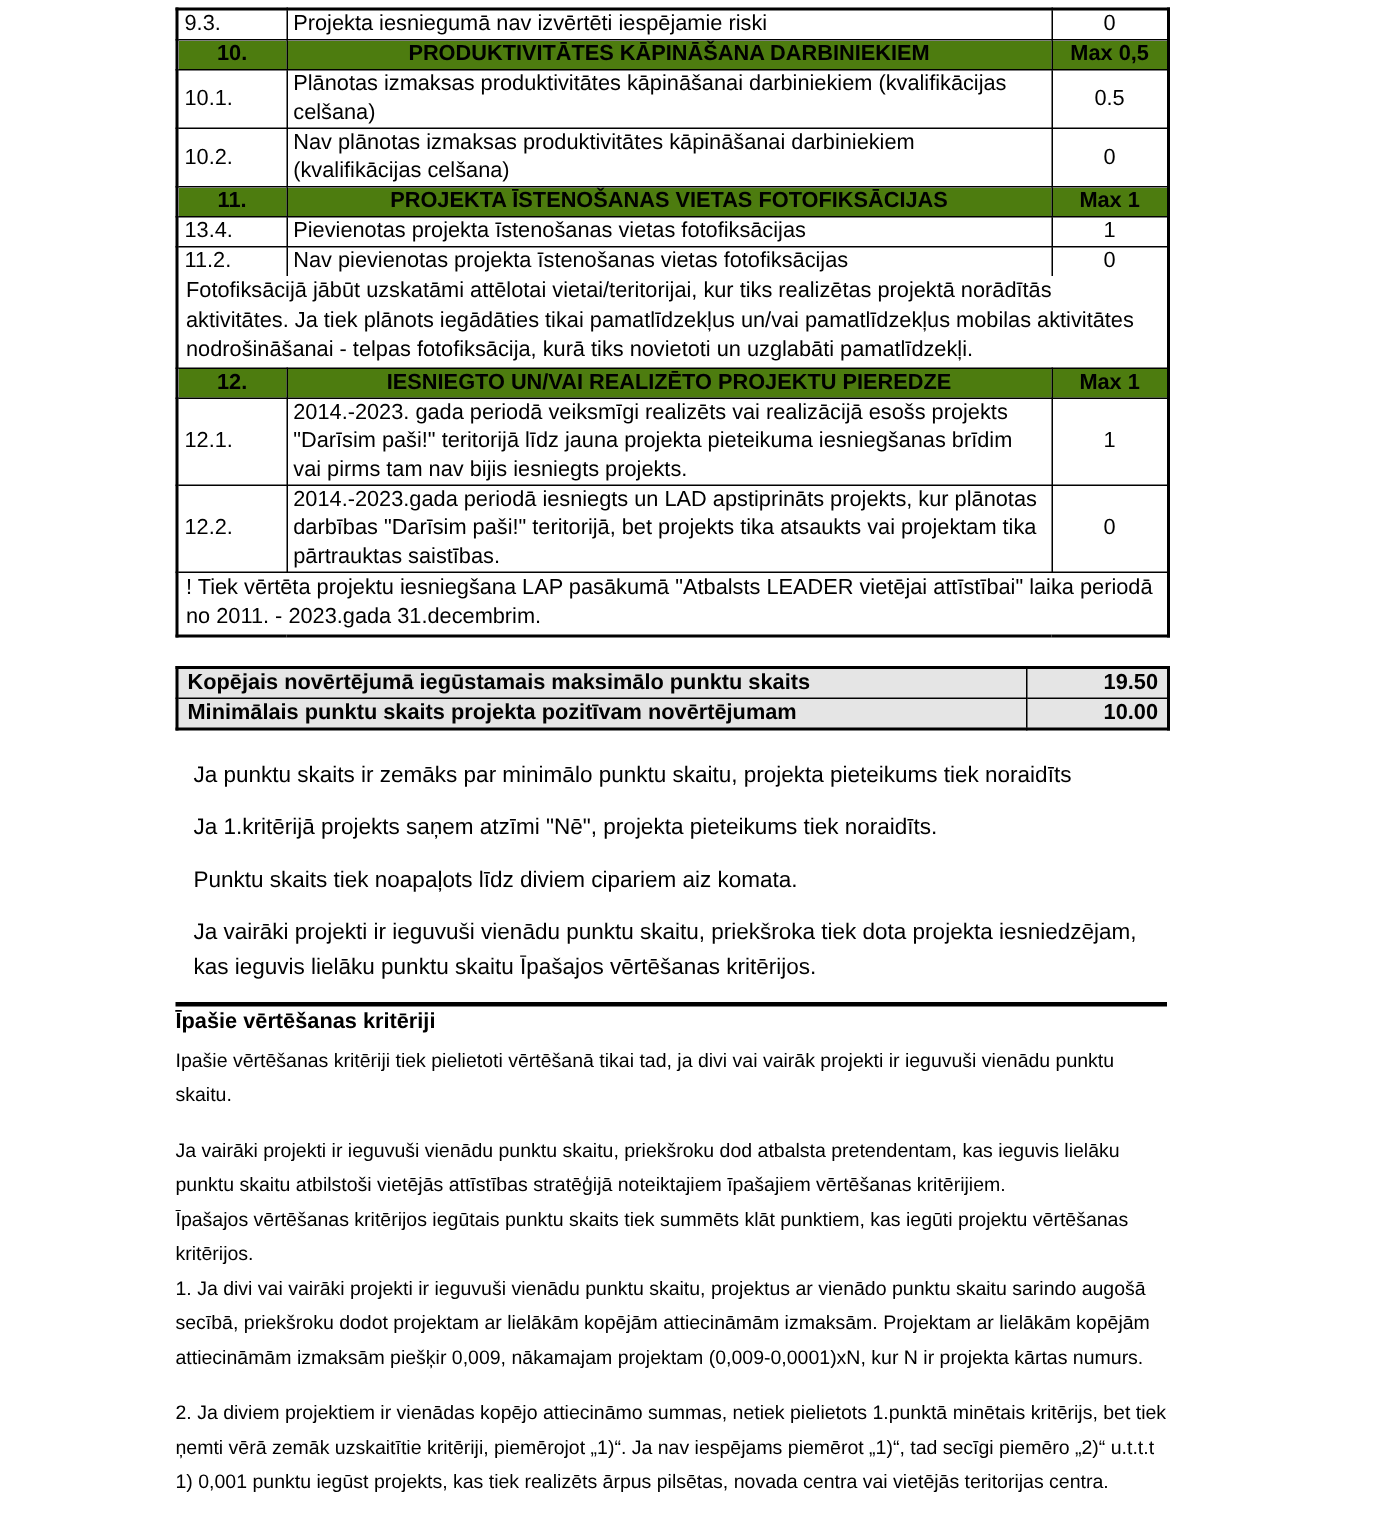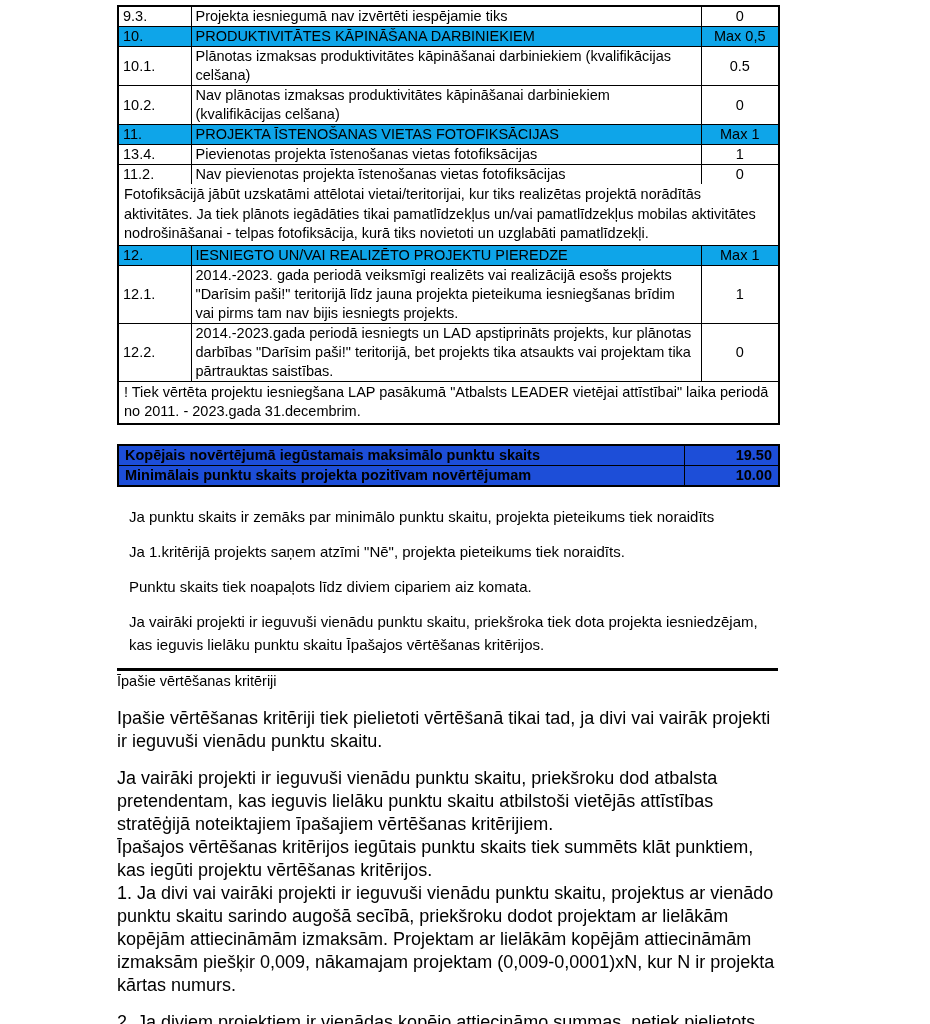--- a/index.html
+++ b/index.html
@@ -17,64 +17,64 @@
   .crit-table { border:2px solid #000; }
   .crit-table td {
     border:1px solid #000;
     font-size:14.5px; line-height:19px;
     padding:0 4px; vertical-align:middle;
     overflow:hidden;
   }
   .crit-table .col-num  { }
   .crit-table .col-text { }
   .crit-table .col-points { text-align:center; }
-  .crit-table .hdr { background:#0ea5e9; font-weight:normal; }
+  .crit-table .hdr { background:#4d7c0f; font-weight:bold;text-align:center; }
   .crit-table .no-bottom { border-bottom:none; }
   .crit-table .note-cell { padding:1px 5px; line-height:19.5px;margin-top:21px; }
   .crit-table .no-top { border-top:none; }
 
   .sum-table { border:2px solid #000; margin-top:19px; }
   .sum-table td {
     border:1px solid #000;
-    background:#1d4ed8;
+    background:#e5e5e5;
     font-weight:bold;
     font-size:14.5px; line-height:19px;
     padding:0 6px; vertical-align:middle;
   }
   .sum-table .sum-value { text-align:right; }
 
   .notes { margin-top:18px; }
   .notes p { margin:12px; font-size:15px; line-height:23px; }
 
   .section-rule {
     border:none; border-top:3px solid #000;
     margin:9px 0 0 0; width:661px;
   }
   .section-heading {
-    font-size:14.5px; font-weight:normal; line-height:19px;
-    margin:1px 0 16px 0;
+    font-size:14.5px; font-weight:bold; line-height:19px;
+    margin:1px 0 4px 0;
   }
-  .special p { margin:0; font-size:18px; line-height:23px; }
+  .special p { margin:0; font-size:13px; line-height:23px; }
   .special p.gap { margin-top:14px; }
 </style>
 </head>
 <body>
 
 <div class="doc">
 
   <table class="crit-table">
     <colgroup>
         <col style="width:73px">
         <col style="width:510px">
         <col style="width:78px">
       </colgroup>
     <tbody>
         <tr>
           <td class="col-num">9.3.</td>
-          <td class="col-text">Projekta iesniegumā nav izvērtēti iespējamie tiks</td>
+          <td class="col-text">Projekta iesniegumā nav izvērtēti iespējamie riski</td>
           <td class="col-points">0</td>
         </tr>
         <tr>
           <td class="col-num hdr">10.</td>
           <td class="col-text hdr">PRODUKTIVITĀTES KĀPINĀŠANA DARBINIEKIEM</td>
           <td class="col-points hdr">Max 0,5</td>
         </tr>
         <tr>
           <td class="col-num">10.1.</td>
           <td class="col-text">Plānotas izmaksas produktivitātes kāpināšanai darbiniekiem (kvalifikācijas celšana)</td>

